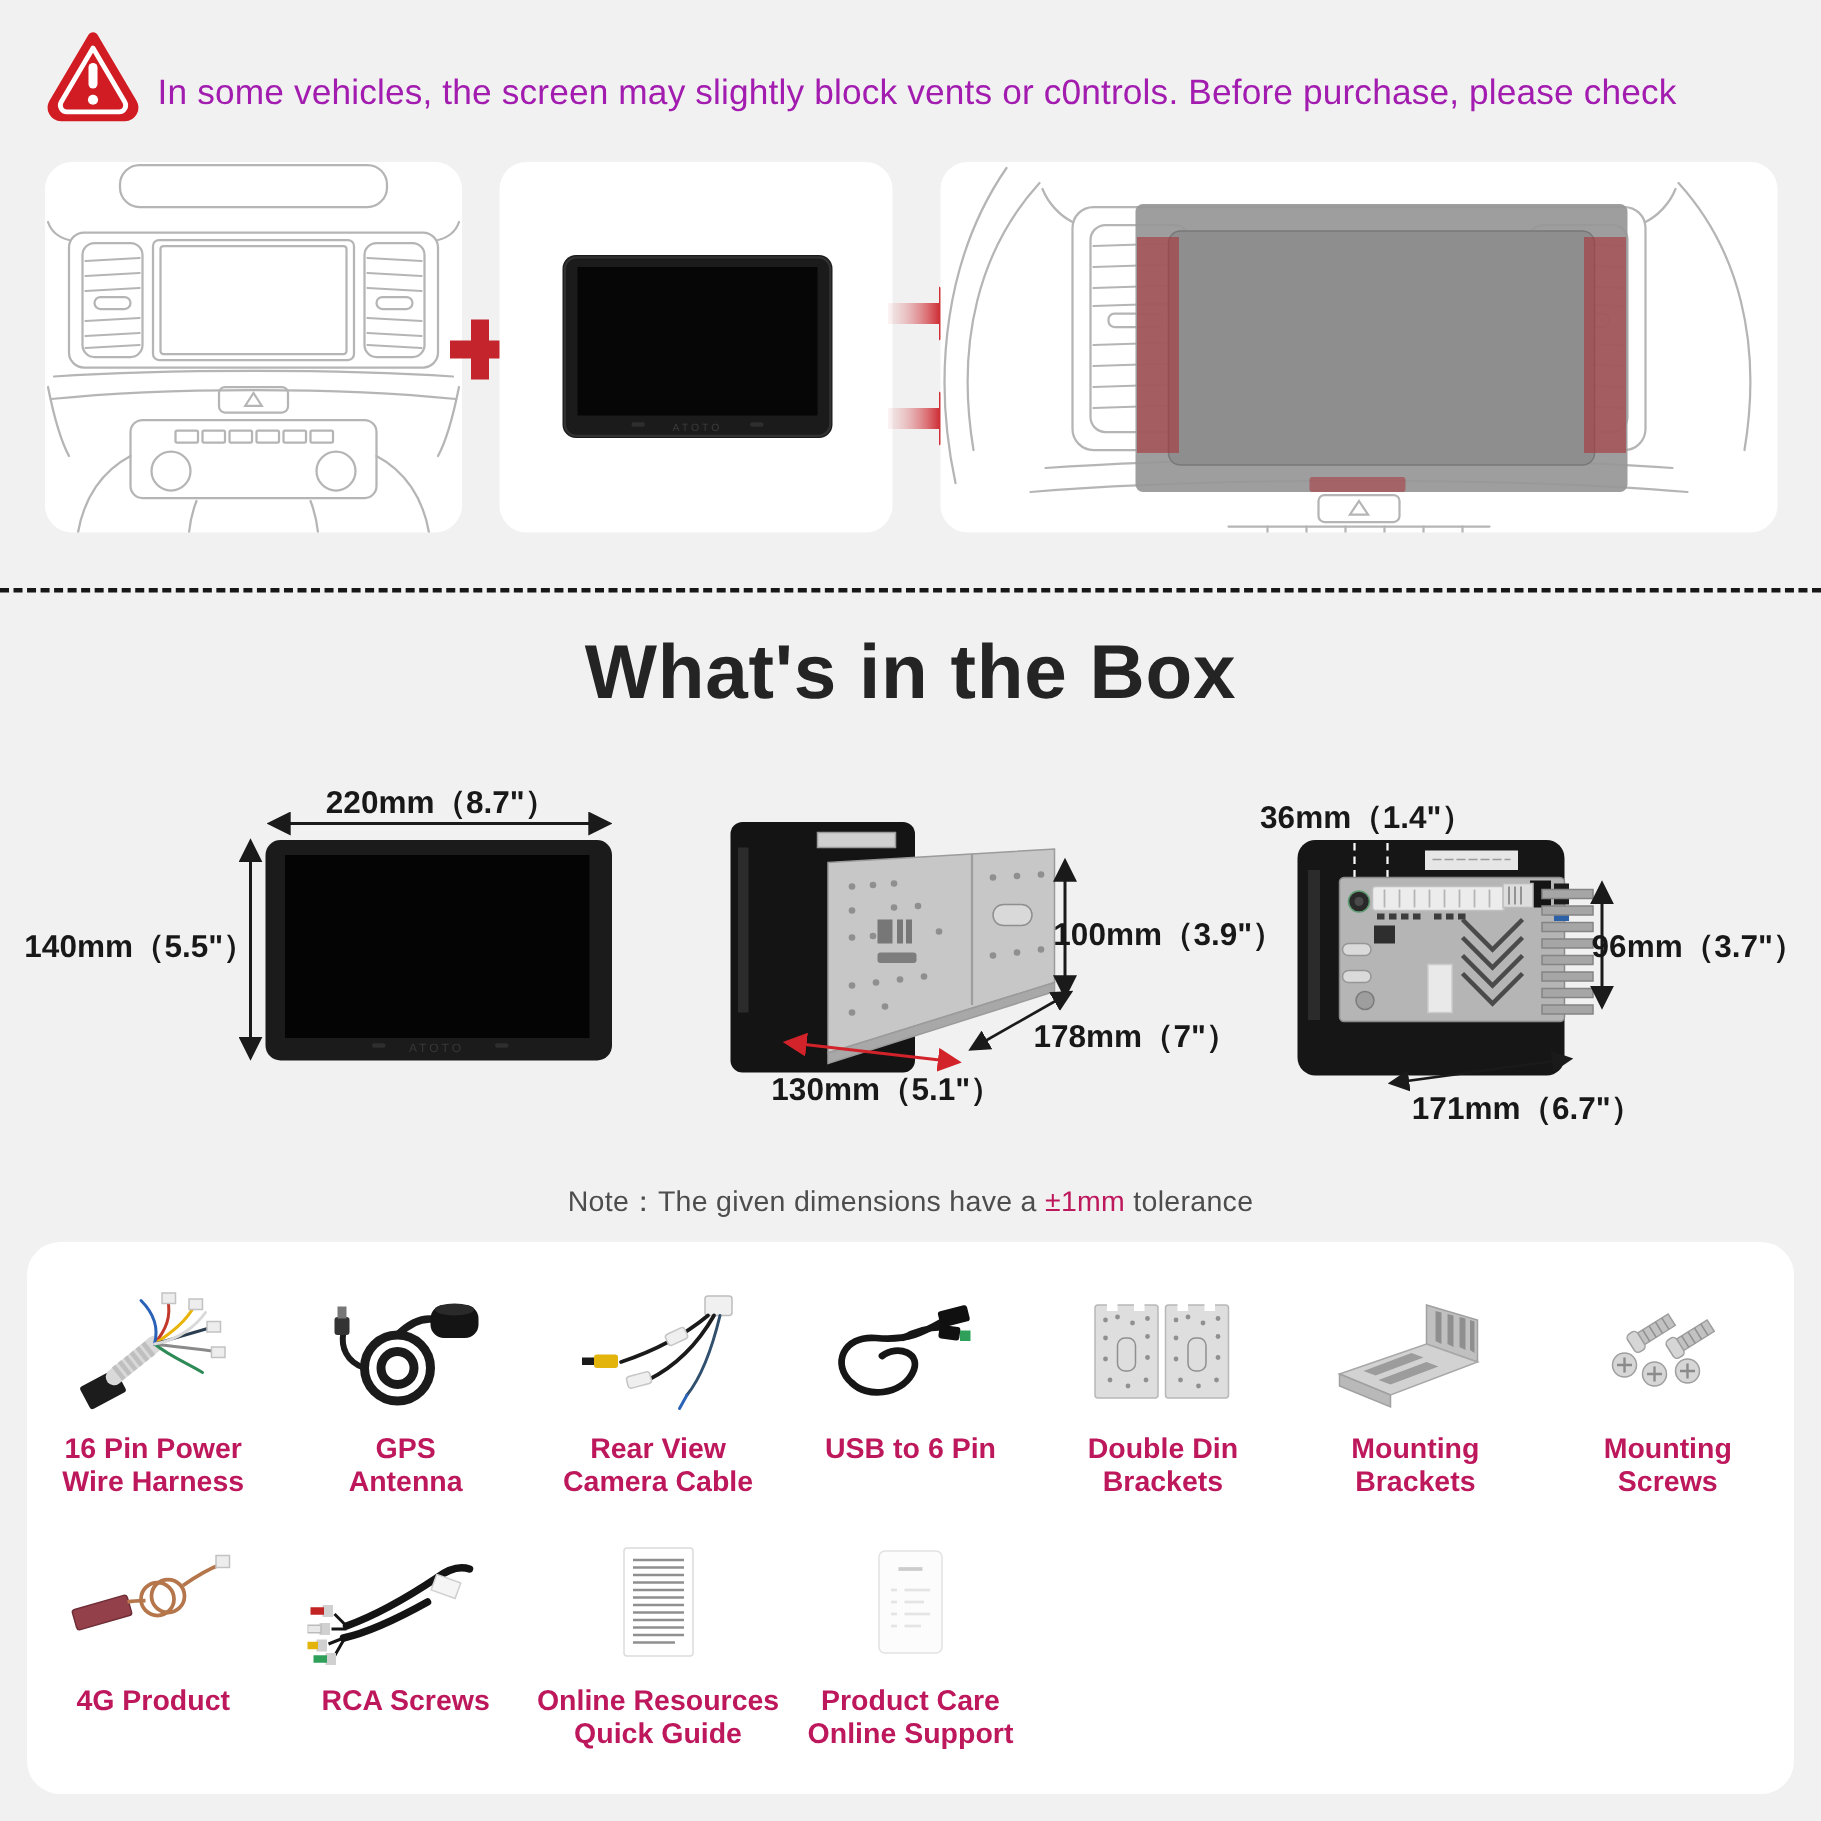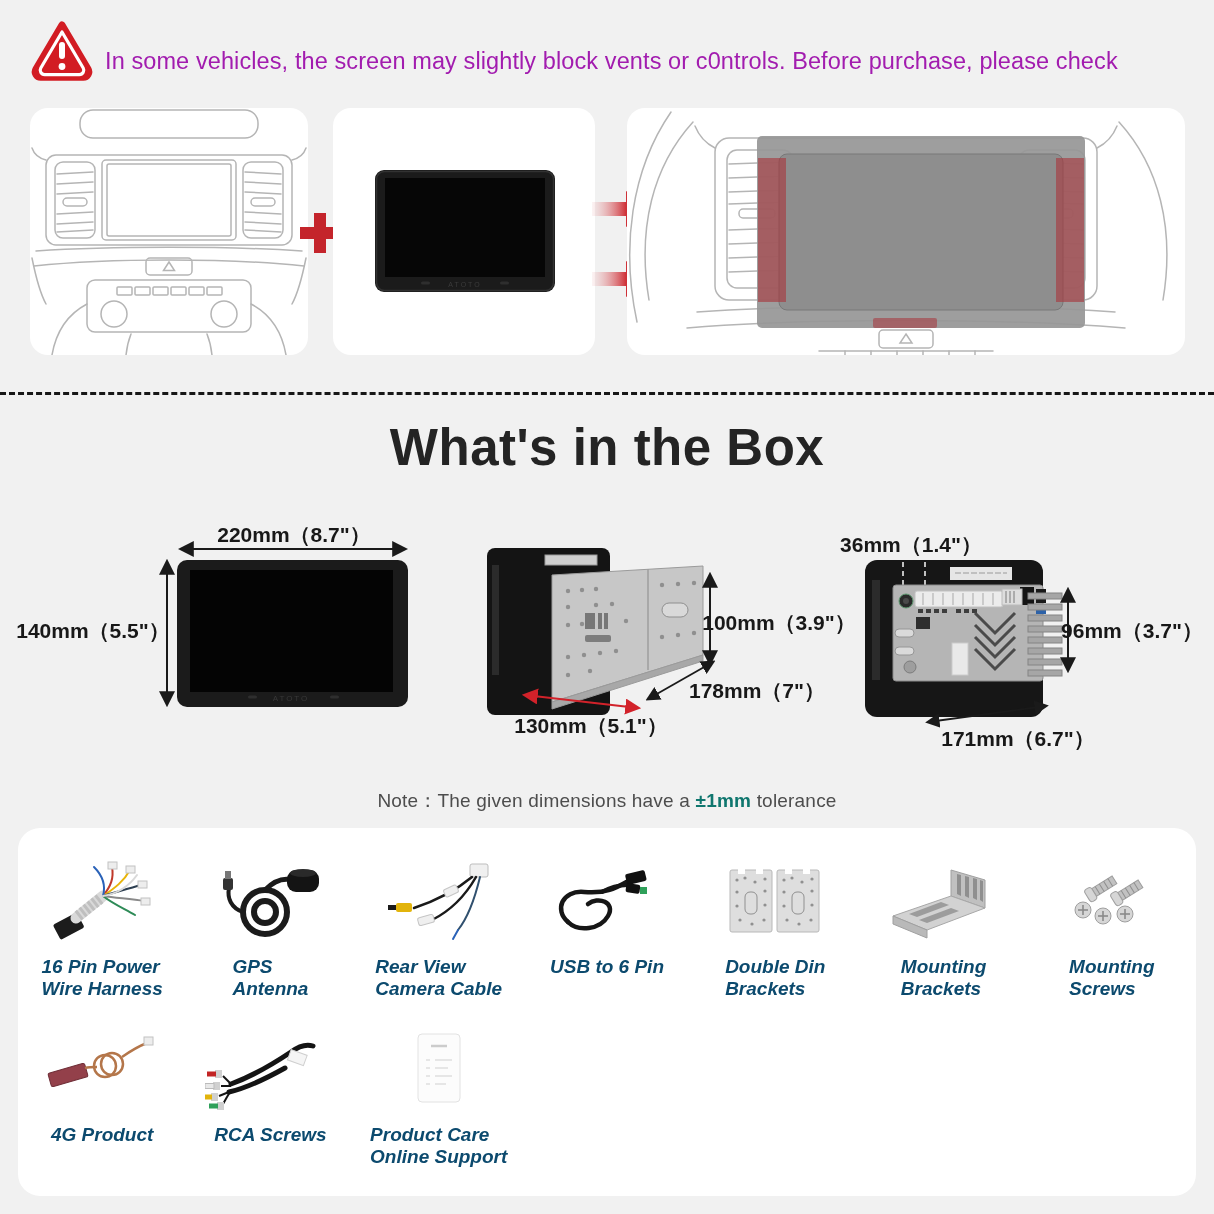--- a/index.html
+++ b/index.html
@@ -23,32 +23,32 @@
   }
   .dims{position:absolute;left:0;top:505px;width:1214px;height:330px;}
   .dim-label{
     position:absolute;transform:translateX(-50%);white-space:nowrap;
     font-size:21px;font-weight:600;color:#181818;
   }
   .note-line{
     position:absolute;left:0;top:788px;width:1214px;text-align:center;
     font-size:19px;color:#4d4d4d;letter-spacing:.2px;
   }
-  .note-line .hl{color:#0f766e;font-weight:700;text-align:right;}
+  .note-line .hl{color:#be185d;font-weight:400;text-align:right;}
   .box-panel{
     position:absolute;left:18px;top:828px;width:1178px;height:368px;
     background:#ffffff;border-radius:22px;
     display:grid;grid-template-columns:repeat(7,1fr);grid-auto-rows:168px;
     padding-top:30px;box-sizing:border-box;
   }
   .box-item{display:flex;flex-direction:column;align-items:center;}
   .box-item svg{width:130px;height:92px;flex:0 0 auto;}
   .item-label{
-    margin-top:6px;font-size:19px;font-weight:600;
-    line-height:1.18;color:#0c4a6e;white-space:pre-line;font-style:italic;
+    margin-top:6px;text-align:center;font-size:19px;font-weight:600;
+    line-height:1.18;color:#be185d;white-space:pre-line;
   }
 </style>
 </head>
 <body>
 
 <svg class="abs" style="left:29px;top:18px" width="66" height="64" viewBox="0 0 66 64">
   <path d="M33 7 L59 51 a5.5 5.5 0 0 1 -4.7 8.3 H11.7 A5.5 5.5 0 0 1 7 51 Z" fill="#d21c23" stroke="#d21c23" stroke-width="7" stroke-linejoin="round"></path>
   <path d="M33 14 L54.2 50 a4.4 4.4 0 0 1 -3.8 6.6 H15.6 A4.4 4.4 0 0 1 11.8 50 Z" fill="none" stroke="#ffffff" stroke-width="3.2" stroke-linejoin="round"></path>
   <rect x="30" y="24" width="6" height="17" rx="3" fill="#ffffff"></rect>
   <circle cx="33" cy="48.5" r="3.4" fill="#ffffff"></circle>
@@ -537,20 +537,41 @@
           <rect x="-1" y="68.5" width="8" height="5" fill="#e2b40c"></rect>
         <rect x="12" y="76" width="7" height="8" fill="#d0d0d0"></rect>
           <rect x="4" y="77.5" width="9" height="5" fill="#2fa05a"></rect>
       </g>
       <rect x="84" y="26" width="17" height="11" fill="#f5f5f5" stroke="#cfcfcf" transform="rotate(20 92 31)"></rect>
     </svg>
     <div class="item-label">RCA Screws</div>
   </div>
 
 
+  <div class="box-item">
+    <svg viewBox="0 0 130 92">
+      <rect x="42" y="6" width="46" height="72" rx="2" fill="#ffffff" stroke="#dcdcdc"></rect>
+      <g stroke="#8f8f8f" stroke-width="1.6">
+        <line x1="48" y1="14" x2="82" y2="14"></line>
+          <line x1="48" y1="19" x2="82" y2="19"></line>
+        <line x1="48" y1="24" x2="82" y2="24"></line>
+          <line x1="48" y1="29" x2="82" y2="29"></line>
+        <line x1="48" y1="34" x2="82" y2="34"></line>
+          <line x1="48" y1="39" x2="82" y2="39"></line>
+        <line x1="48" y1="44" x2="82" y2="44"></line>
+          <line x1="48" y1="49" x2="82" y2="49"></line>
+        <line x1="48" y1="54" x2="82" y2="54"></line>
+          <line x1="48" y1="59" x2="82" y2="59"></line>
+        <line x1="48" y1="64" x2="82" y2="64"></line>
+          <line x1="48" y1="69" x2="76" y2="69"></line>
+      </g>
+    </svg>
+    <div class="item-label">Online Resources
+Quick Guide</div>
+  </div>
 
   <div class="box-item">
     <svg viewBox="0 0 130 92">
       <rect x="44" y="8" width="42" height="68" rx="4" fill="#fcfcfc" stroke="#e2e2e2"></rect>
       <line x1="57" y1="20" x2="73" y2="20" stroke="#cccccc" stroke-width="2.5"></line>
       <g stroke="#e4e4e4" stroke-width="1.8">
         <line x1="52" y1="34" x2="56" y2="34"></line>
           <line x1="61" y1="34" x2="78" y2="34"></line>
         <line x1="52" y1="42" x2="56" y2="42"></line>
           <line x1="61" y1="42" x2="74" y2="42"></line>

